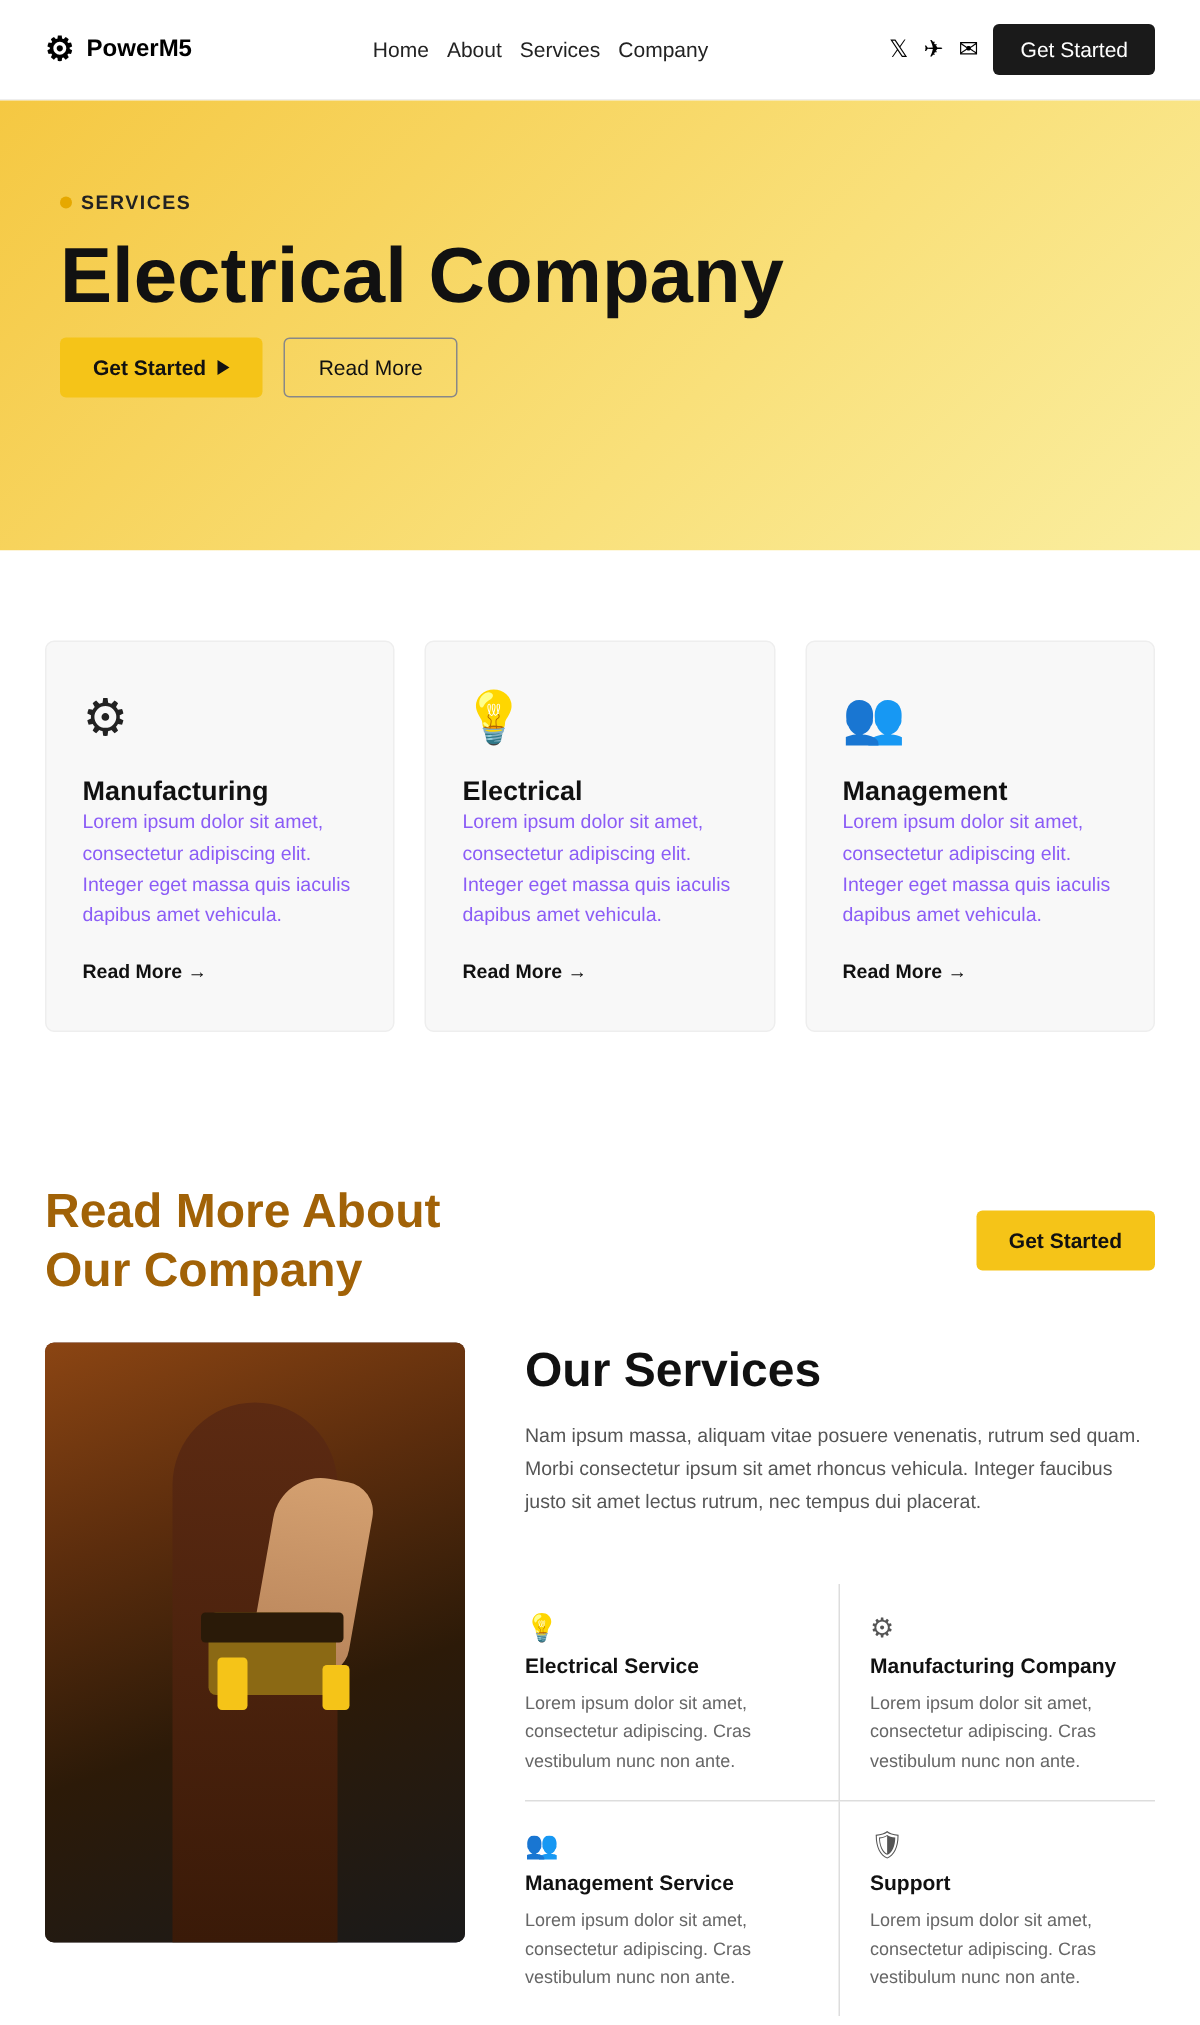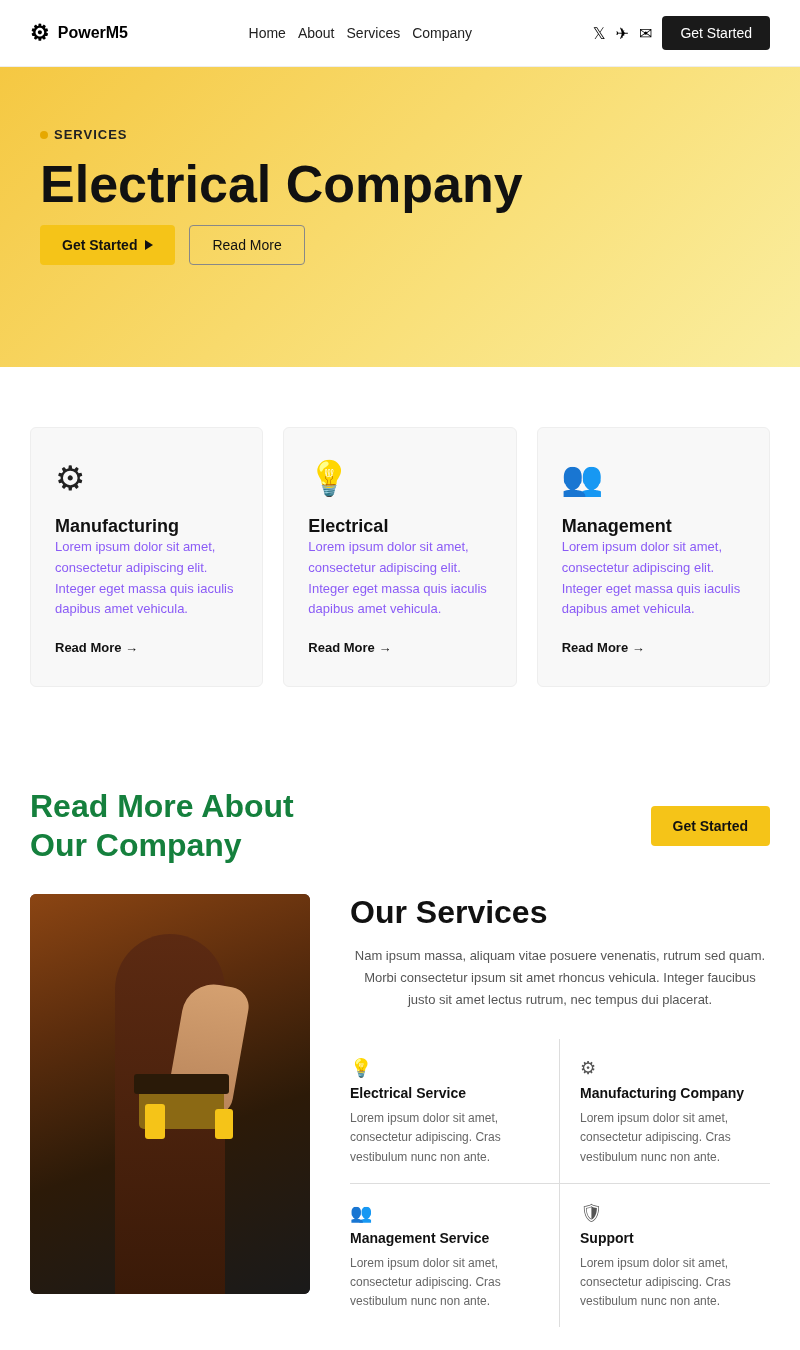--- a/index.html
+++ b/index.html
@@ -57,36 +57,36 @@
     .service-card .card-icon { font-size: 34px; margin-bottom: 18px; color: #222; }
     .service-card h3 { font-size: 18px; font-weight: 700; color: #111; }
     .service-card p { font-size: 13px; color: #8b5cf6; line-height: 1.6; margin-bottom: 18px; }
     .service-card a { font-size: 13px; color: #111; text-decoration: none; font-weight: 600; }
 
     
     .about-header {
       display: flex; align-items: center; justify-content: space-between;
       padding: 50px 30px 30px;
     }
-    .about-header h2 { font-size: 32px; font-weight: 700; color: #15803d; line-height: 1.2; }
+    .about-header h2 { font-size: 32px; font-weight: 700; color: #a16207; line-height: 1.2; }
 
     
     .services-detail {
       display: grid; grid-template-columns: 1fr 1.5fr; gap: 40px;
       padding: 0 30px 60px;
       align-items: start;
     }
     .services-image-placeholder {
       width: 100%; height: 400px; border-radius: 6px;
       background: linear-gradient(160deg, #6b3a2a 0%, #3d2010 40%, #2a1a10 70%, #1a1a2e 100%);
       position: relative; overflow: hidden;
     }
 
     .services-content h2 { font-size: 32px; font-weight: 700; margin-bottom: 14px; color: #111; }
-    .services-content > p { font-size: 13px; color: #555; line-height: 1.7; margin-bottom: 28px; text-align: center; }
+    .services-content > p { font-size: 13px; color: #555; line-height: 1.7; margin-bottom: 44px; }
 
     .services-grid-2 { display: grid; grid-template-columns: 1fr 1fr; gap: 0; }
     .service-item { padding: 18px 0 16px; border-bottom: 1px solid #ddd; }
     .service-item:nth-child(odd) { padding-right: 20px; border-right: 1px solid #ddd; }
     .service-item:nth-child(even) { padding-left: 20px; }
     .service-item .si-icon { font-size: 18px; color: #555; margin-bottom: 6px; }
     .service-item h4 { font-size: 14px; font-weight: 700; color: #111; margin-bottom: 8px; }
     .service-item p { font-size: 12px; color: #666; line-height: 1.6; }
   </style>
 </head>

